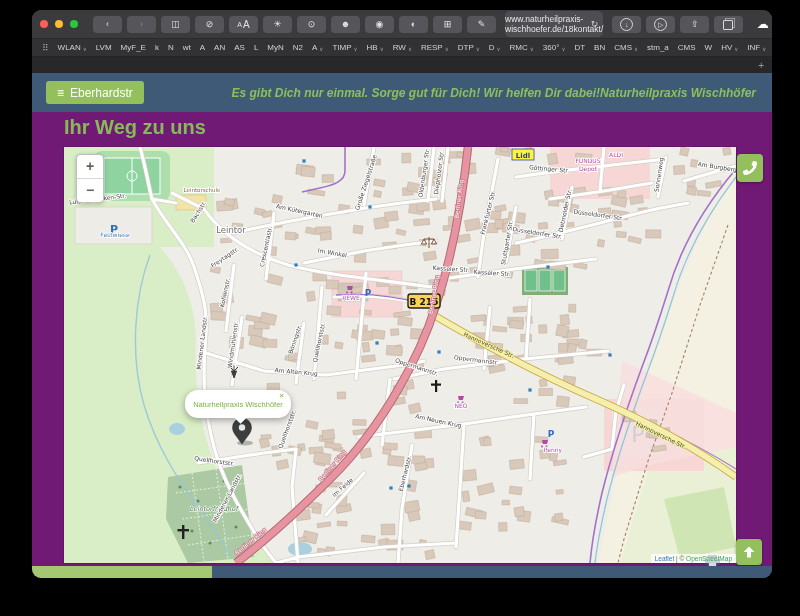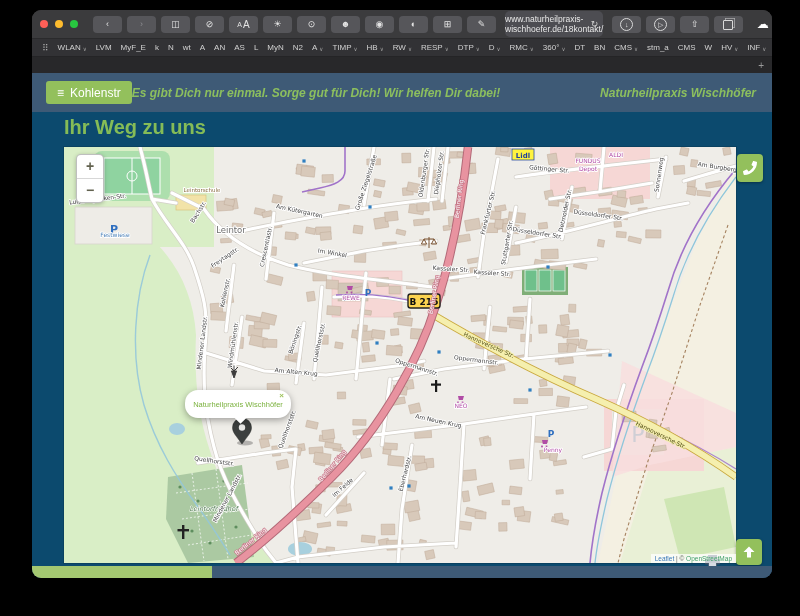--- a/index.html
+++ b/index.html
@@ -18,23 +18,23 @@
   .tabsic{width:8px;height:8px;border:1px solid #d9d9d9;border-radius:1px;box-shadow:2px -2px 0 -0.5px #56565a,2px -2px 0 0 #d9d9d9;margin:2px 0 0 -2px;}
   .bookmarks{height:17px;background:#323235;border-bottom:1px solid #242426;display:flex;align-items:center;padding:0 10px;font-size:8px;color:#d2d2d2;white-space:nowrap;overflow:hidden;}
   .bm{margin-right:9px;display:inline-flex;align-items:flex-end;}
   .bm .dd{font-size:5.5px;color:#9f9f9f;margin-left:2px;}
   .gridicon{color:#a9a9a9;font-size:9px;margin-right:10px;letter-spacing:-1px;}
   .tabbar{height:16px;background:#28282a;display:flex;align-items:center;justify-content:center;font-size:8.5px;color:#c9c9c9;position:relative;}
   .newtab{position:absolute;right:8px;color:#9a9a9a;font-size:10px;}
   
   .site-header{height:39px;background:#3e5a76;display:flex;align-items:center;padding:0 14px;}
   .navbtn{background:#93c05c;color:#fff;border:none;border-radius:3px;height:23px;padding:0 11px;font-size:12px;display:flex;align-items:center;gap:6px;font-family:"Liberation Sans",sans-serif;}
-  .tagline{flex:1;text-align:left;color:#8cbf5e;font-size:12px;font-style:italic;font-weight:bold;}
+  .tagline{flex:1;text-align:right;color:#8cbf5e;font-size:12px;font-style:italic;font-weight:bold;}
   .brand{color:#8cbf5e;font-size:12px;font-style:italic;font-weight:bold;padding-right:2px;}
-  .page{position:relative;height:468px;background:#0c4a6e;}
+  .page{position:relative;height:468px;background:#701a75;}
   .page h1{position:absolute;left:32px;top:4px;margin:0;font-size:20px;color:#85bc57;font-weight:bold;}
   .map-wrap{position:absolute;left:32px;top:35px;width:672px;height:416px;box-shadow:0 0 0 1px rgba(0,0,0,.12);background:#efede8;}
   .map-wrap svg{display:block;}
   
   .zoomctl{position:absolute;left:12px;top:7px;width:26px;background:#fff;border-radius:5px;border:1px solid rgba(0,0,0,.25);box-shadow:0 1px 4px rgba(0,0,0,.25);overflow:hidden;}
   .zoomctl div{height:23px;line-height:23px;text-align:center;font-size:14px;font-weight:bold;color:#636350;}
   .zoomctl div:first-child{border-bottom:1px solid #d7d7d7;}
   .popup{position:absolute;left:121px;top:243px;width:106px;height:28px;background:#fff;border-radius:13px;box-shadow:0 2px 7px rgba(0,0,0,.35);font-size:7.5px;color:#7cb23f;display:flex;align-items:center;justify-content:center;z-index:5;}
   .popup .tail{position:absolute;left:51px;bottom:-4px;width:9px;height:9px;background:#fff;transform:rotate(45deg);}
   .popup .close{position:absolute;top:2px;right:7px;font-size:8px;font-weight:bold;color:#9ec25a;line-height:8px;}
@@ -163,21 +163,21 @@
       </span>
   </div>
 
   <div class="tabbar">
     <span class="newtab">+</span>
   </div>
 
   <div class="site-header">
     <button class="navbtn">
       <span>≡</span>
-      <span>Kohlenstr</span>
+      <span>Eberhardstr</span>
     </button>
     <div class="tagline">Es gibt Dich nur einmal. Sorge gut für Dich! Wir helfen Dir dabei!</div>
     <div class="brand">Naturheilpraxis Wischhöfer</div>
   </div>
 
   <div class="page">
     <h1>Ihr Weg zu uns</h1>
 
     <div class="map-wrap">
       <svg viewBox="0 0 672 416" width="672" height="416" xmlns="http://www.w3.org/2000/svg">

